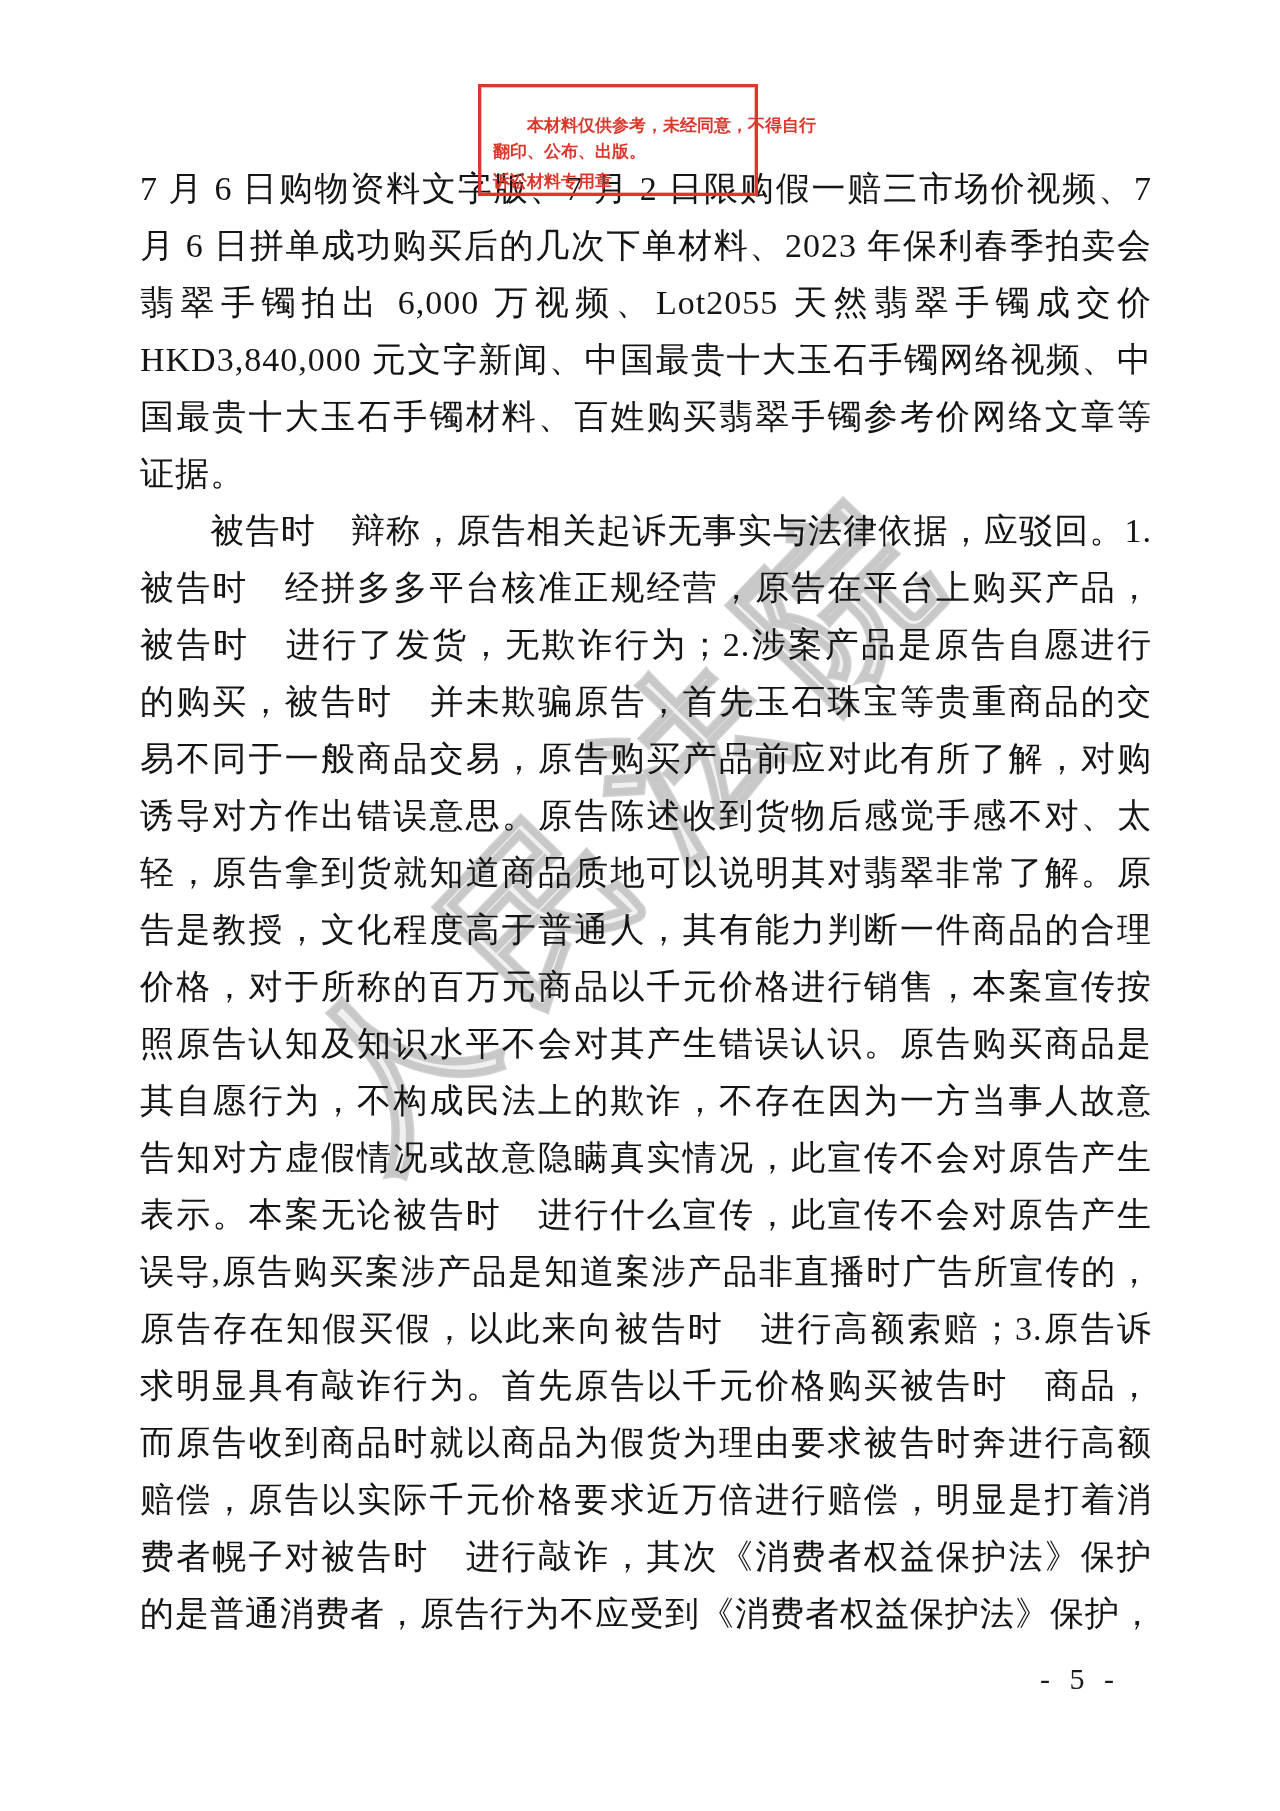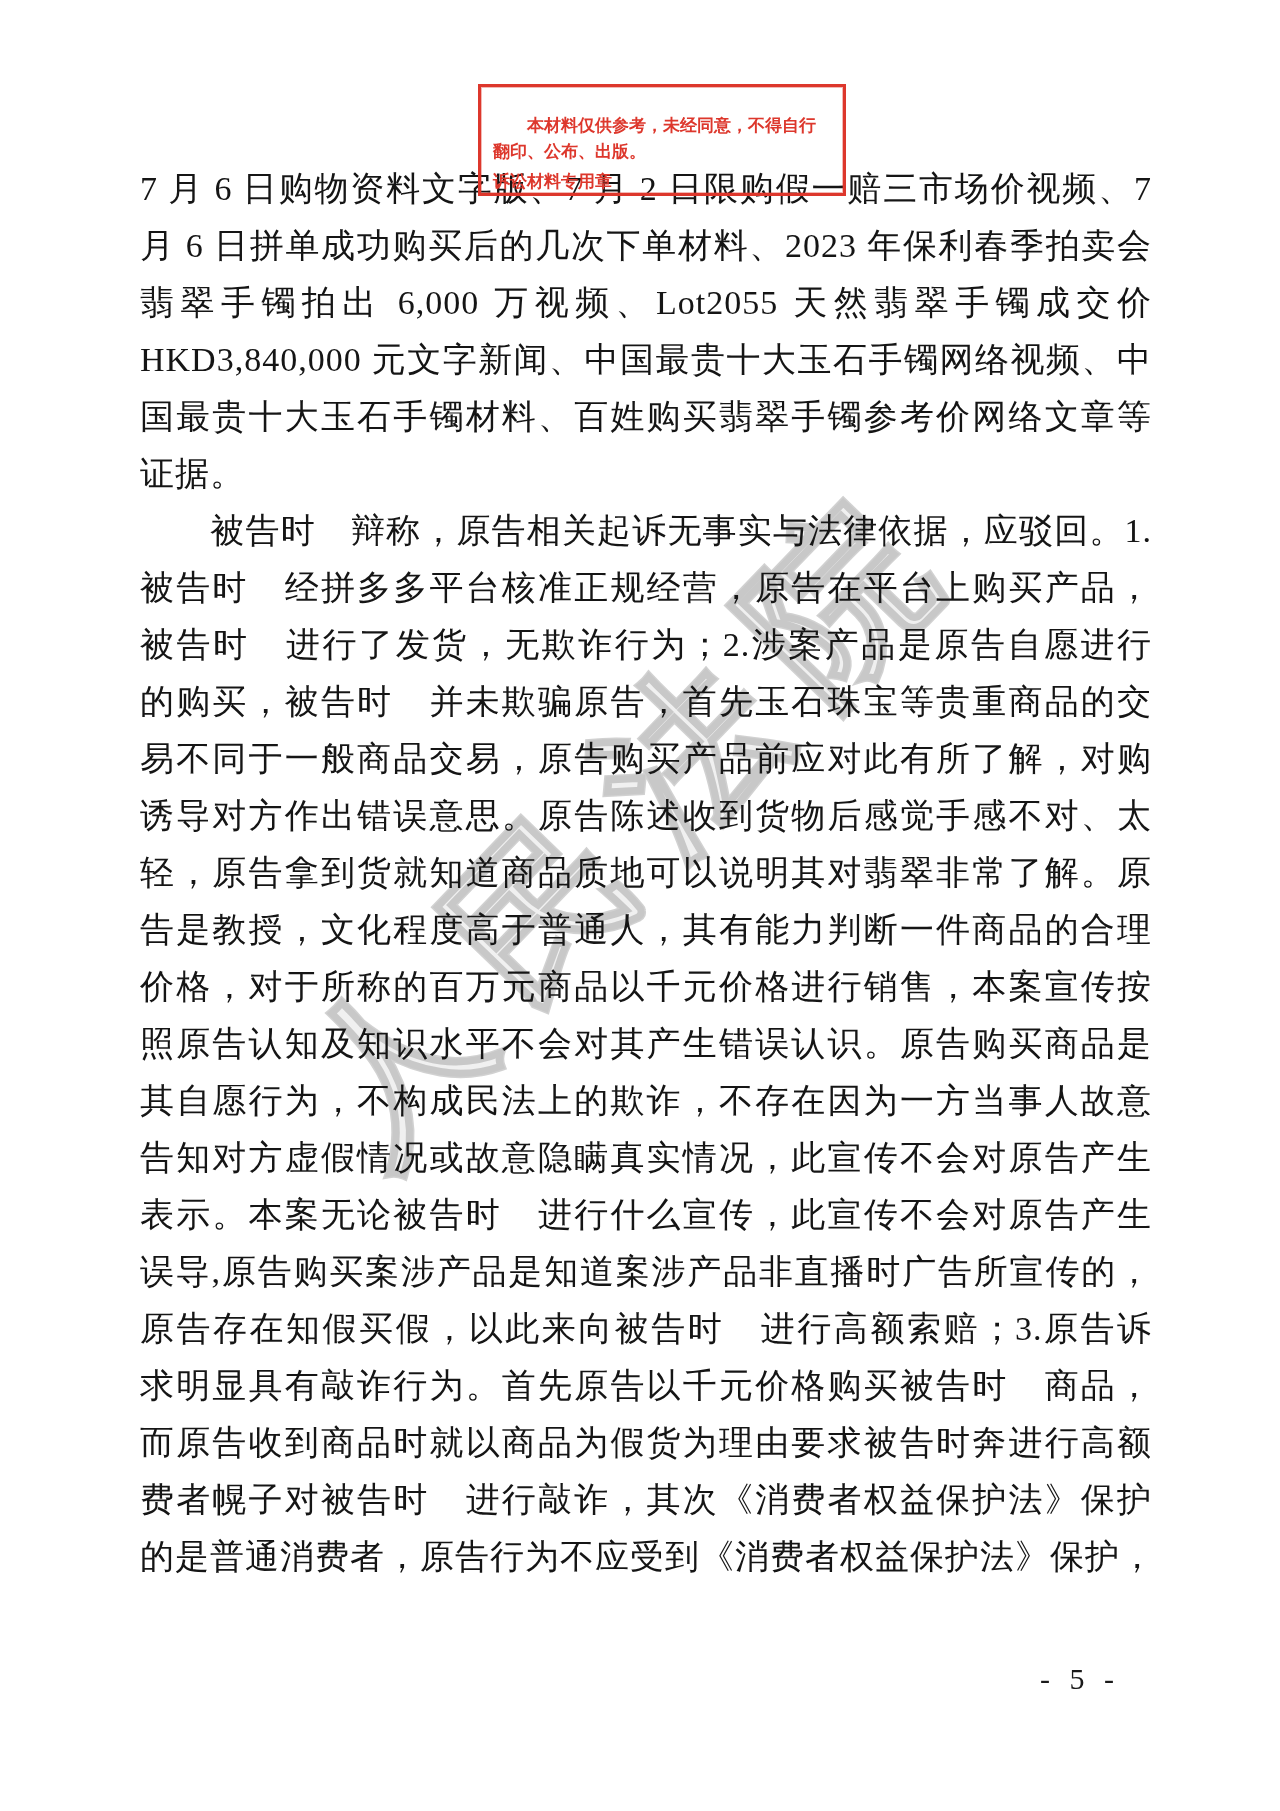--- a/index.html
+++ b/index.html
@@ -33,21 +33,21 @@
     transform-origin: 50% 50%;
     pointer-events: none;
     z-index: 1;
   }
 
   
   .stamp {
     position: absolute;
     left: 478px;
     top: 84px;
-    width: 368px;
+    width: 280px;
     height: 112px;
     border: 3px solid #dd372c;
     box-shadow: inset 0 0 0 1px rgba(221, 55, 44, 0.35);
     background: transparent;
     z-index: 3;
     color: #dd372c;
     font-weight: bold;
     font-size: 17px;
     line-height: 26px;
     padding: 0;
@@ -136,19 +136,20 @@
     <div class="t-line">告是教授，文化程度高于普通人，其有能力判断一件商品的合理</div>
     <div class="t-line">价格，对于所称的百万元商品以千元价格进行销售，本案宣传按</div>
     <div class="t-line">照原告认知及知识水平不会对其产生错误认识。原告购买商品是</div>
     <div class="t-line">其自愿行为，不构成民法上的欺诈，不存在因为一方当事人故意</div>
     <div class="t-line">告知对方虚假情况或故意隐瞒真实情况，此宣传不会对原告产生</div>
     <div class="t-line">表示。本案无论被告时　进行什么宣传，此宣传不会对原告产生</div>
     <div class="t-line">误导,原告购买案涉产品是知道案涉产品非直播时广告所宣传的，</div>
     <div class="t-line">原告存在知假买假，以此来向被告时　进行高额索赔；3.原告诉</div>
     <div class="t-line">求明显具有敲诈行为。首先原告以千元价格购买被告时　商品，</div>
     <div class="t-line">而原告收到商品时就以商品为假货为理由要求被告时奔进行高额</div>
+    <div class="t-line">赔偿，原告以实际千元价格要求近万倍进行赔偿，明显是打着消</div>
     <div class="t-line">费者幌子对被告时　进行敲诈，其次《消费者权益保护法》保护</div>
     <div class="t-line">的是普通消费者，原告行为不应受到《消费者权益保护法》保护，</div>
   </div>
 
   <div class="page-number">- 5 -</div>
 
 </div>
 
 </body></html>

